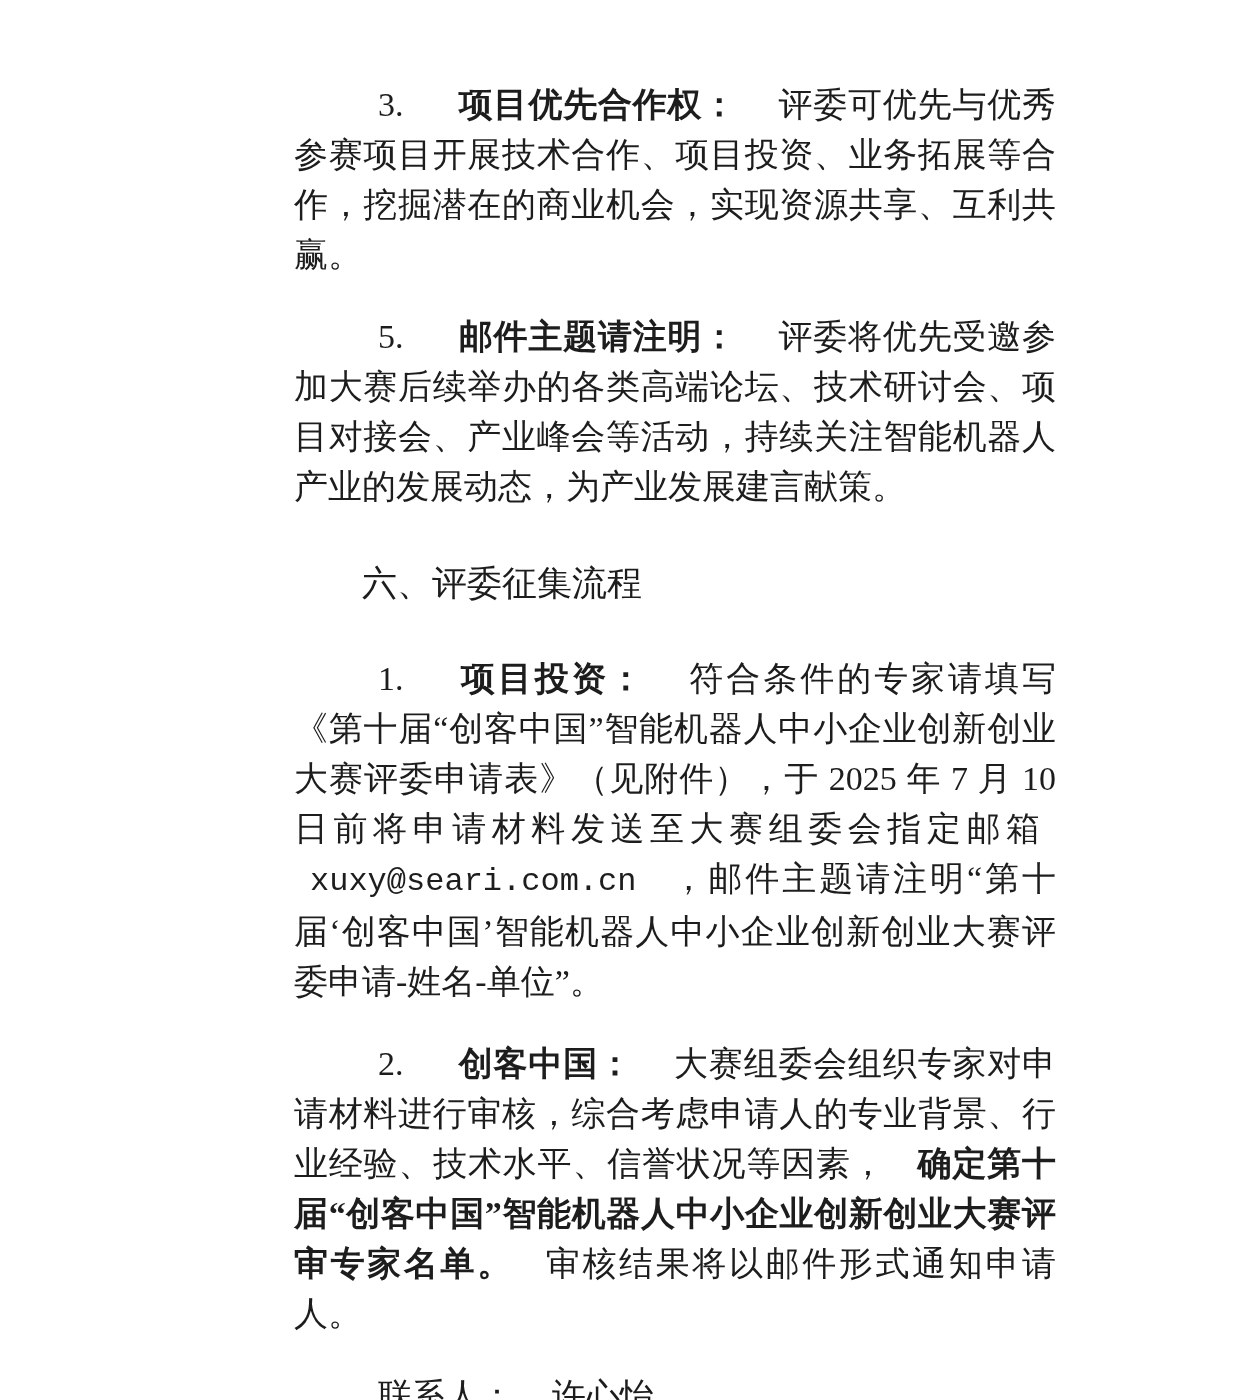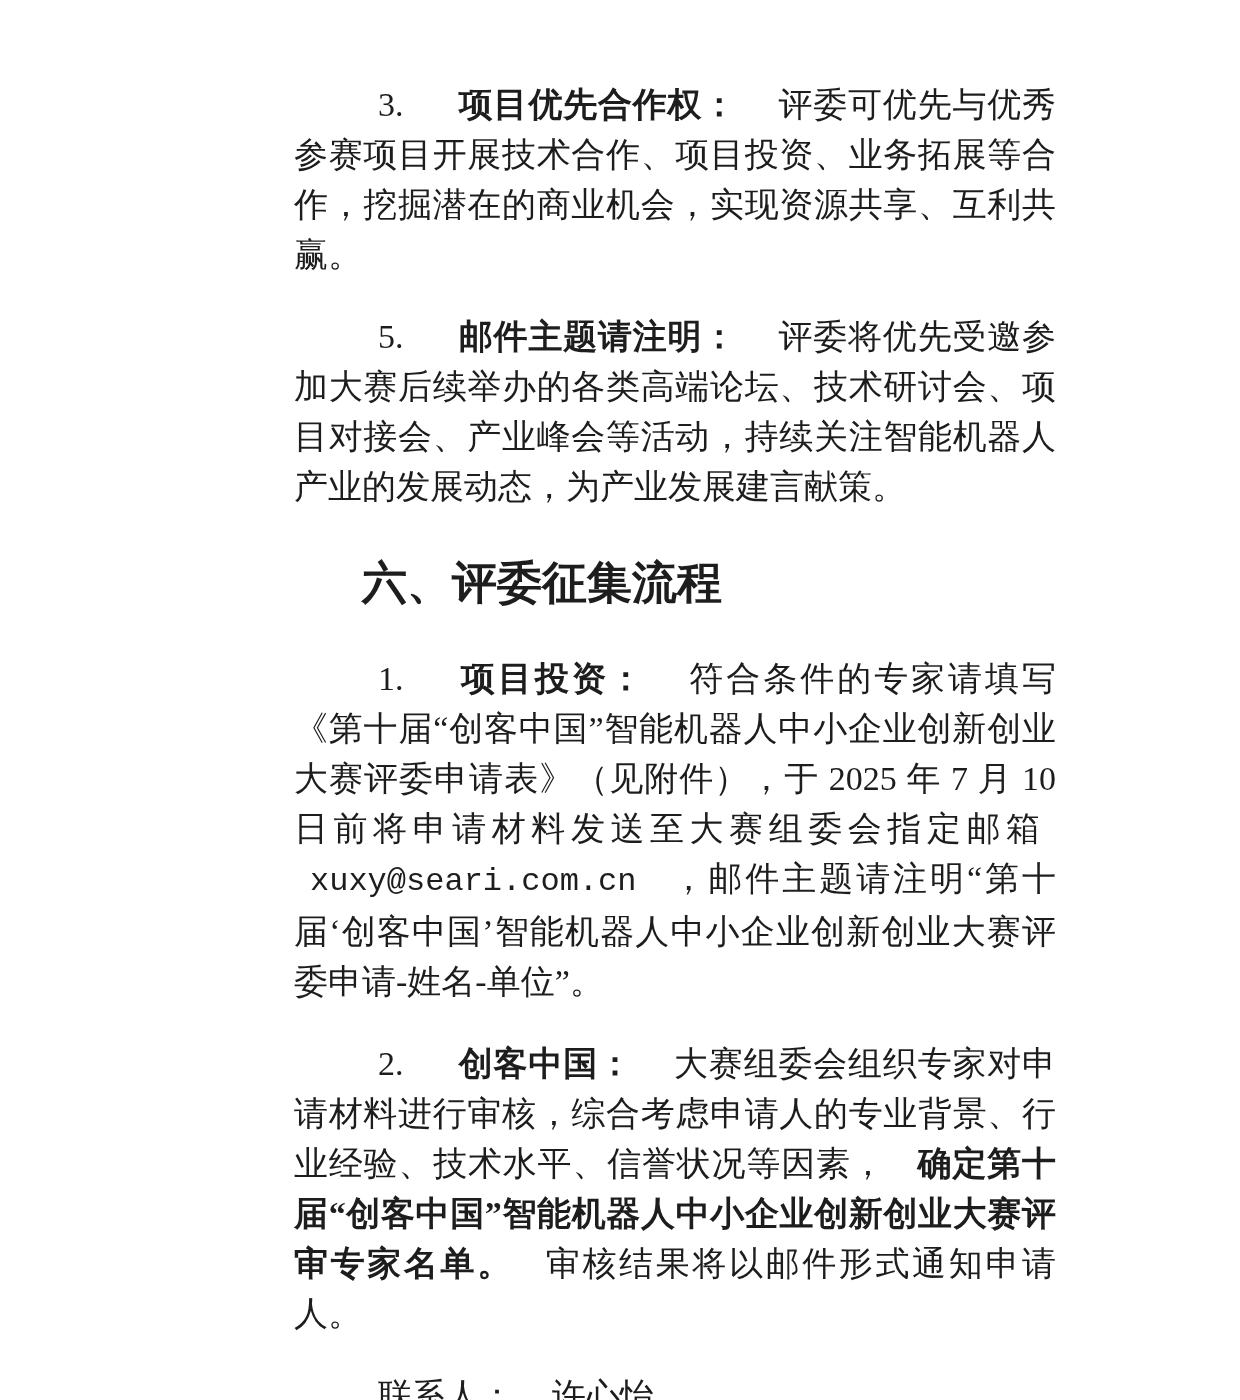--- a/index.html
+++ b/index.html
@@ -27,22 +27,22 @@
     text-align: justify;
     text-indent: 68px; 
   }
 
   .num { margin-right: 14px; }
   .lead { font-weight: bold; }
   .bold-run { font-weight: bold; }
 
   .section-heading {
     font-family: "Liberation Sans", "DejaVu Sans", sans-serif;
-    font-weight: bold;
-    font-size: 45px;
+    font-weight: normal;
+    font-size: 35px;
     line-height: 50px;
     text-indent: 68px;
     margin: 14px 0 14px 0;
   }
   .section-heading.contact-heading { margin: 18px 0 16px 0; }
 
   .contact-row { text-indent: 68px; text-align: left; }
   .contact-label { margin-right: 6px; }
   .mono {
     font-family: "Liberation Mono", "DejaVu Sans Mono", monospace;

